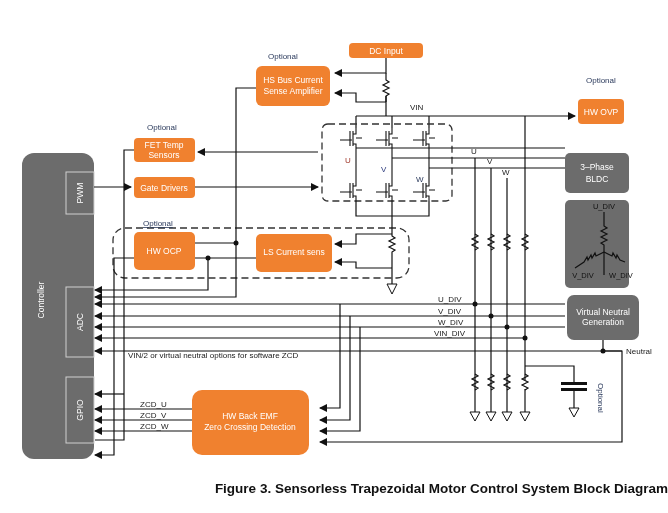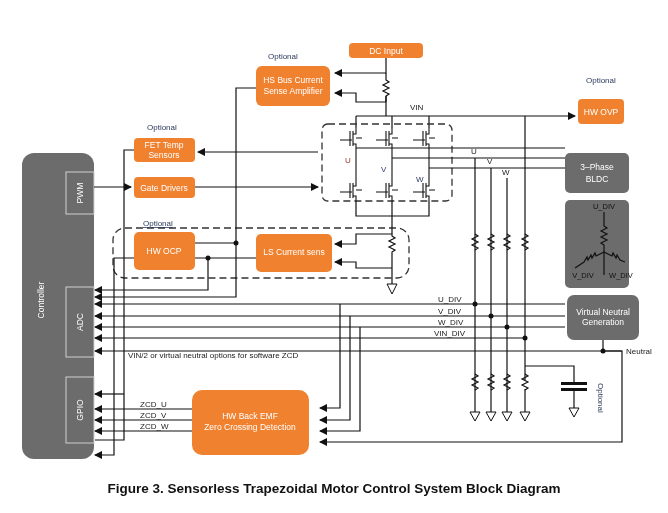--- a/index.html
+++ b/index.html
@@ -6,21 +6,21 @@
   body { width:668px; height:513px; position:relative; overflow:hidden; font-family:"Liberation Sans", sans-serif; }
   svg { position:absolute; left:0; top:0; }
   .ob { fill:#f0812f; }
   .gb { fill:#6c6c6c; }
   .wt { fill:#ffffff; font-family:"Liberation Sans", sans-serif; font-size:8.5px; text-anchor:middle; }
   .bt { fill:#1a1a1a; font-family:"Liberation Sans", sans-serif; font-size:8px; }
   .opt { fill:#2b3a5c; font-family:"Liberation Sans", sans-serif; font-size:8px; }
   .ln { stroke:#111; stroke-width:1.2; fill:none; }
   .dash { stroke:#333; stroke-width:1.3; fill:none; stroke-dasharray:7 4; }
   .dot { fill:#111; }
-  .caption { position:absolute; left:0; top:481px; width:668px; text-align:center; font-family:"Liberation Sans", sans-serif; font-weight:bold; font-size:13.5px; color:#111; }
+  .caption { position:absolute; left:0; top:481px; width:668px; text-align:right; font-family:"Liberation Sans", sans-serif; font-weight:bold; font-size:13.5px; color:#111; }
 </style>
 </head>
 <body>
 
 <svg width="668" height="513" viewBox="0 0 668 513">
   <defs>
     <marker id="arr" markerWidth="8" markerHeight="8" refX="7" refY="4" orient="auto" markerUnits="userSpaceOnUse">
       <path d="M0,0 L8,4 L0,8 z" fill="#111"></path>
     </marker>
   </defs>

